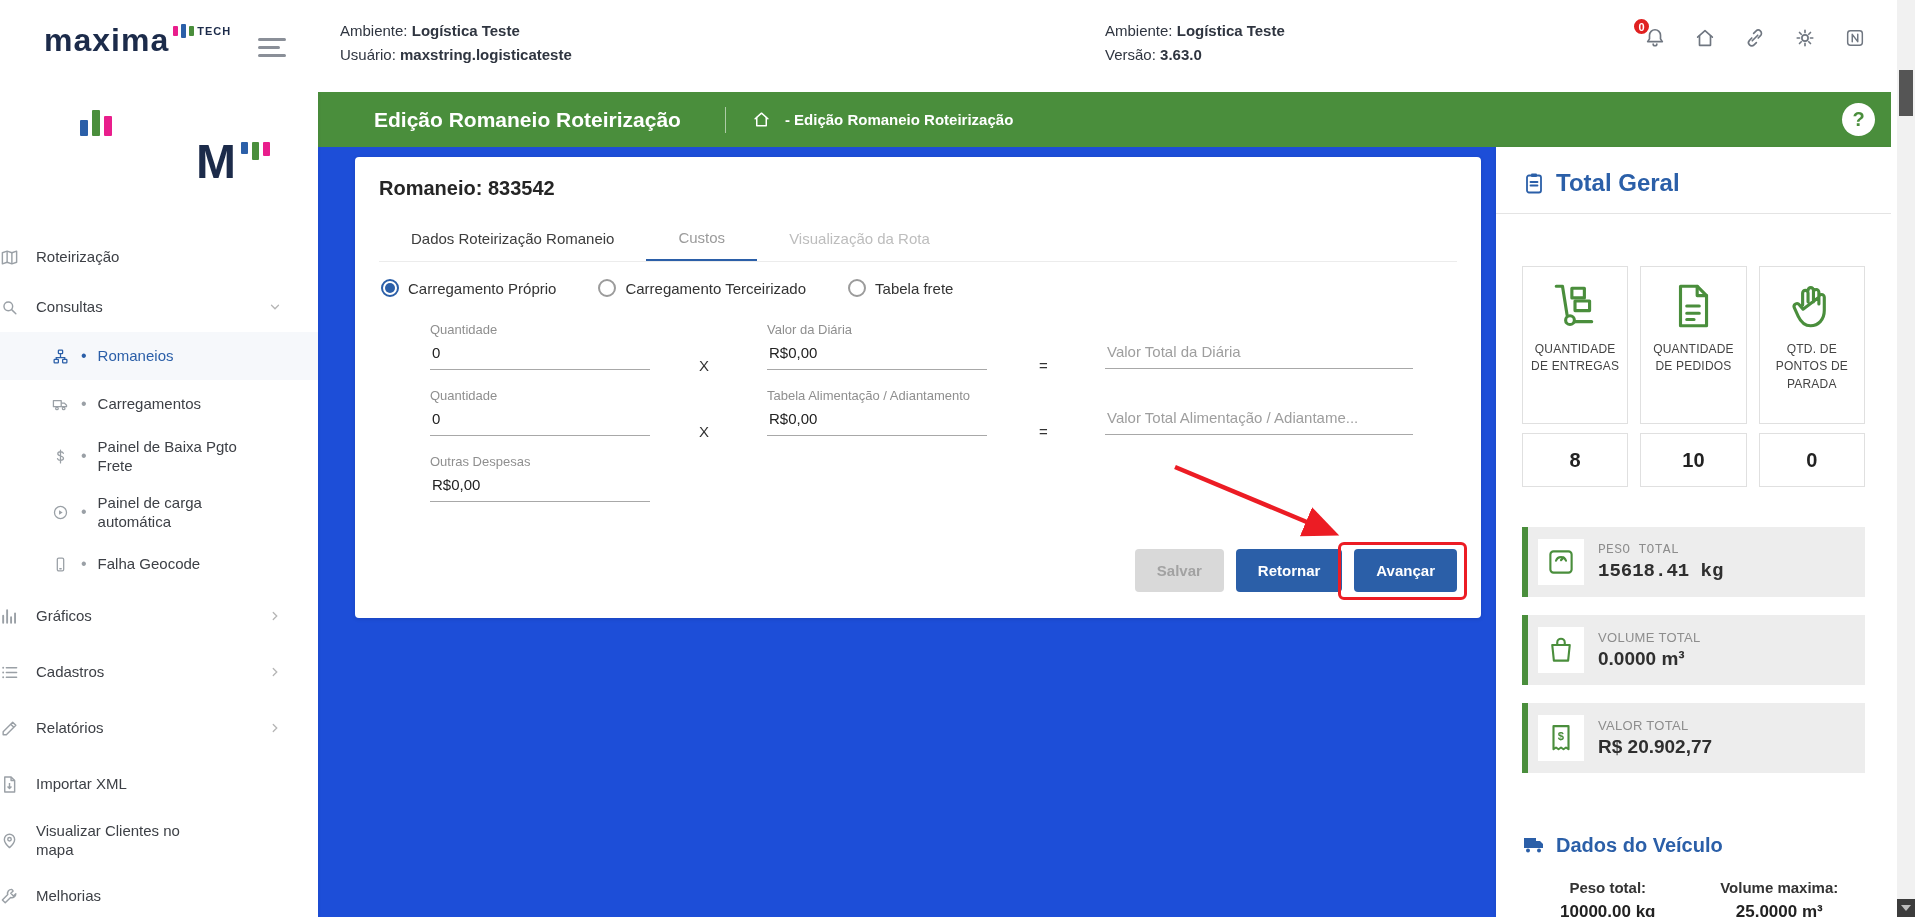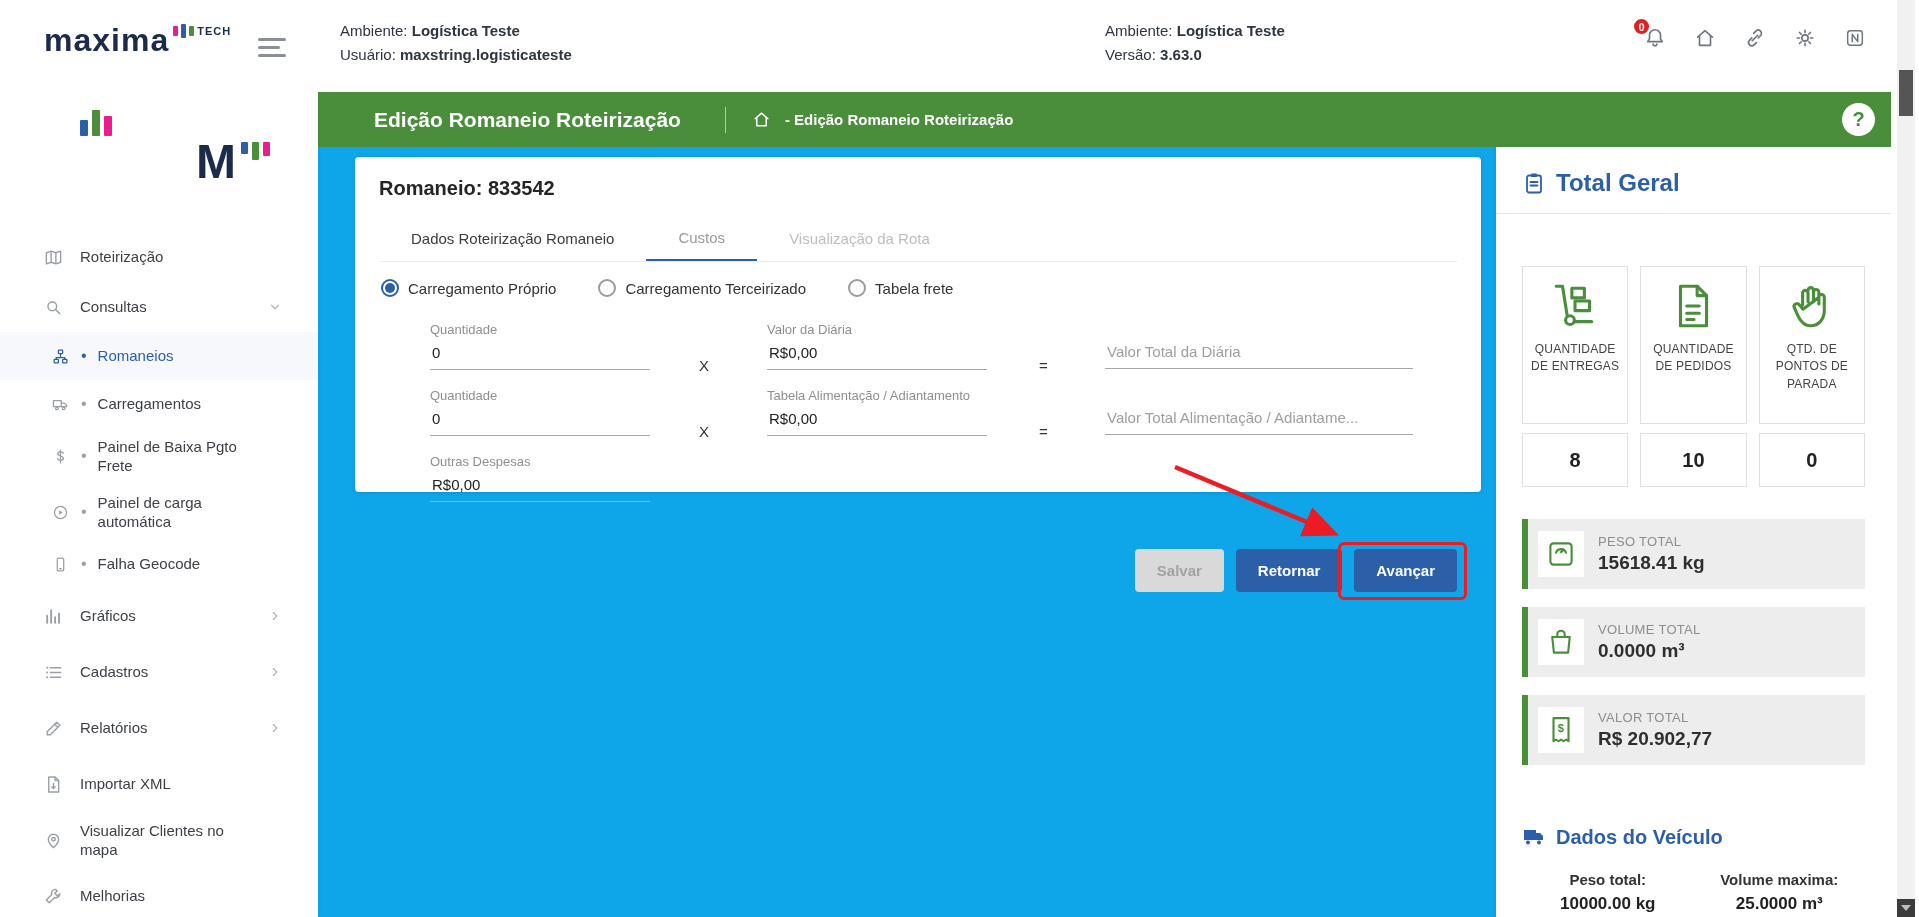--- a/index.html
+++ b/index.html
@@ -45,46 +45,46 @@
   .mwrap { position:absolute; left:196px; top:48px; display:flex; align-items:flex-start; }
   .mwrap .m { font-size:48px; font-weight:bold; color:#1c2b4a; line-height:.9; }
   .bars-b { margin-left:5px; margin-top:2px; align-items:flex-start; }
   .bars-b i { width:7px; }
   .bars-b .b1 { height:12px; background:#2b5fa8; }
   .bars-b .b2 { height:18px; background:#4a8e3c; }
   .bars-b .b3 { height:14px; background:#e91e8c; }
 
   .nav-item, .nav-sub { display:flex; align-items:center; cursor:pointer; position:relative;
                         font-size:15px; color:#3d4046; }
-  .nav-item { padding-left:44px; min-height:50px; }
+  .nav-item { min-height:50px; }
   .nav-sub  { padding-left:52px; min-height:48px; }
   .nav-icon { color:#9aa0a6; margin-right:17px; flex:0 0 auto; }
   .nav-sub .nav-icon { margin-right:12px; }
   .bullet { color:#9aa0a6; margin-right:11px; font-size:16px; }
   .nav-label { max-width:178px; line-height:1.3; }
   .chev { position:absolute; right:36px; color:#b5b5b5; }
   .nav-sub.active { color:#2b5fa8; background:#f6f8fb; }
   .nav-sub.active .nav-icon, .nav-sub.active .bullet { color:#2b5fa8; }
   .two-line { min-height:56px; }
 
   
-  .main { position:absolute; top:92px; left:318px; width:1573px; bottom:0; background:#0ea5e9; overflow:hidden; }
+  .main { position:absolute; top:92px; left:318px; width:1573px; bottom:0; background:#1d4ed8; overflow:hidden; }
 
   .gheader { position:absolute; top:0; left:0; width:100%; height:55px; background:#4a8e3c;
              display:flex; align-items:center; color:#fff; }
   .gtitle { font-size:21px; font-weight:bold; margin-left:56px; }
   .gsep { width:1px; height:26px; background:rgba(255,255,255,.55); margin-left:44px; }
   .ghome { margin-left:26px; color:#fff; cursor:pointer; }
   .gcrumb { font-size:15px; margin-left:14px; font-weight:bold; }
   .ghelp { position:absolute; right:16px; top:11px; width:33px; height:33px; border-radius:50%;
            background:#fff; color:#4a8e3c; font-weight:bold; font-size:20px;
            display:flex; align-items:center; justify-content:center; cursor:pointer; }
 
   
-  .card { position:absolute; left:37px; top:65px; width:1126px; height:335px; background:#fff;
+  .card { position:absolute; left:37px; top:65px; width:1126px; height:461px; background:#fff;
           border-radius:4px; box-shadow:0 1px 4px rgba(0,0,0,.12); }
   .card-title { position:absolute; left:24px; top:20px; font-size:20px; font-weight:bold; color:#252525; }
   .tabs { position:absolute; left:24px; top:58px; right:24px; display:flex; border-bottom:1px solid #ececec; }
   .tab { height:46px; display:flex; align-items:center; justify-content:center; padding:0 32px;
          font-size:15px; cursor:pointer; }
   .tab.t1 { color:#3c3c3c; }
   .tab.t2 { color:#9b9b9b; border-bottom:2px solid #2b5fa8; margin-bottom:-1px; }
   .tab.t3 { color:#bdbdbd; }
   .radio-row { position:absolute; left:26px; top:122px; display:flex; align-items:center; }
   .radio { width:18px; height:18px; border-radius:50%; border:2px solid #9b9b9b; position:relative;
@@ -119,21 +119,21 @@
   .stats { display:flex; gap:12px; align-items:flex-start; margin-top:52px; }
   .stat-card { flex:1; }
   .stat-top { border:1px solid #e0e0e0; min-height:158px; padding:14px 5px 10px;
               display:flex; flex-direction:column; align-items:center; }
   .stat-icon { color:#4a8e3c; margin-bottom:10px; }
   .stat-label { font-size:12px; color:#444; text-align:center; line-height:1.45; letter-spacing:.2px; }
   .stat-value { border:1px solid #e0e0e0; margin-top:9px; height:54px; display:flex;
                 align-items:center; justify-content:center; font-size:20px; font-weight:bold; color:#222; }
   .total-row { display:flex; align-items:center; background:#ededed; border-left:6px solid #4a8e3c;
                height:70px; padding:0 12px 0 10px; margin-top:18px; }
-  .total-row.first { margin-top:32px; }
+  .total-row.first { margin-top:40px;font-family:Liberation Mono, monospace; }
   .total-icon { width:46px; height:46px; background:#fff; display:flex; align-items:center;
                 justify-content:center; color:#4a8e3c; margin-right:14px; flex:0 0 auto; }
   .total-label { font-size:13px; color:#8d8d8d; letter-spacing:.3px; }
   .total-value { font-size:19px; font-weight:bold; color:#2f2f2f; margin-top:3px; }
   .vehicle-header { margin-top:60px; display:flex; align-items:center; gap:10px;
                     color:#2b5fa8; font-size:20px; font-weight:bold; }
   .vehicle-header .ic { color:#2b5fa8; }
   .vehicle-grid { display:flex; margin-top:22px; }
   .vehicle-col { flex:1; text-align:center; }
   .v-label { font-size:15px; font-weight:bold; color:#333; }

